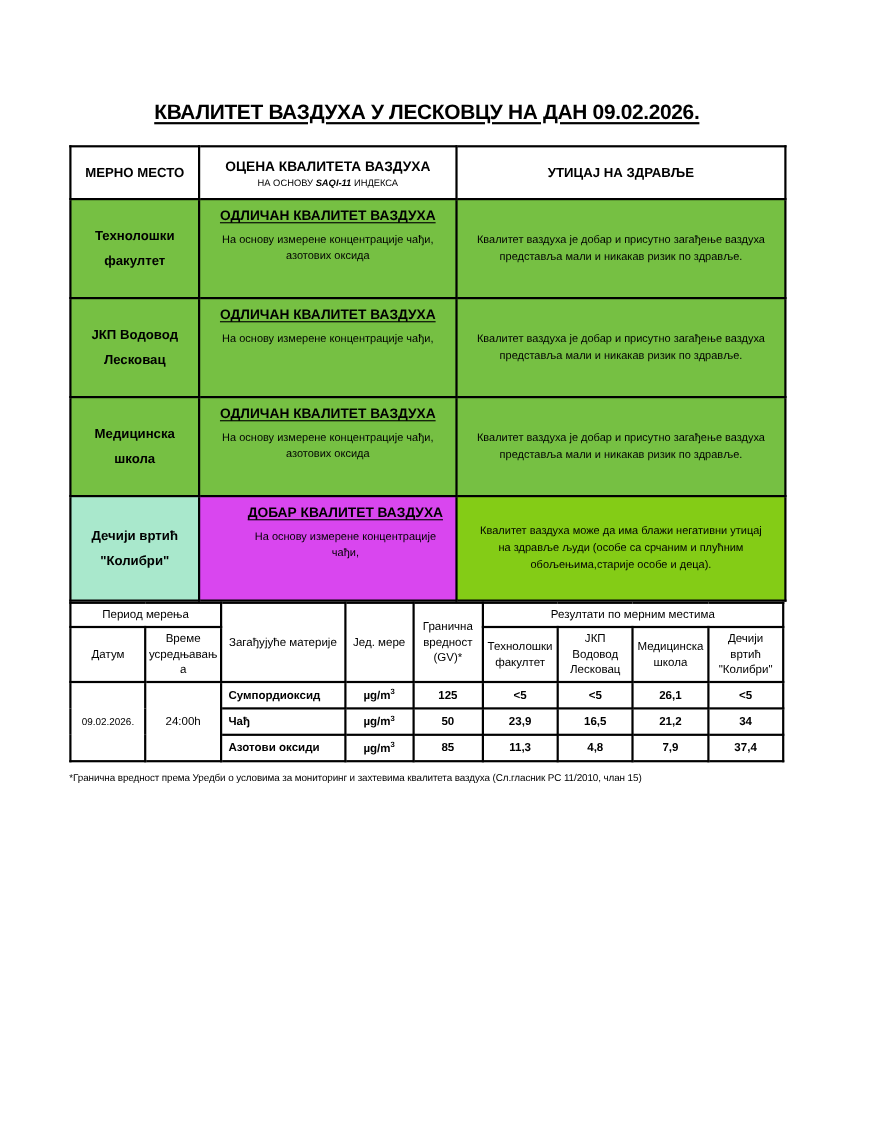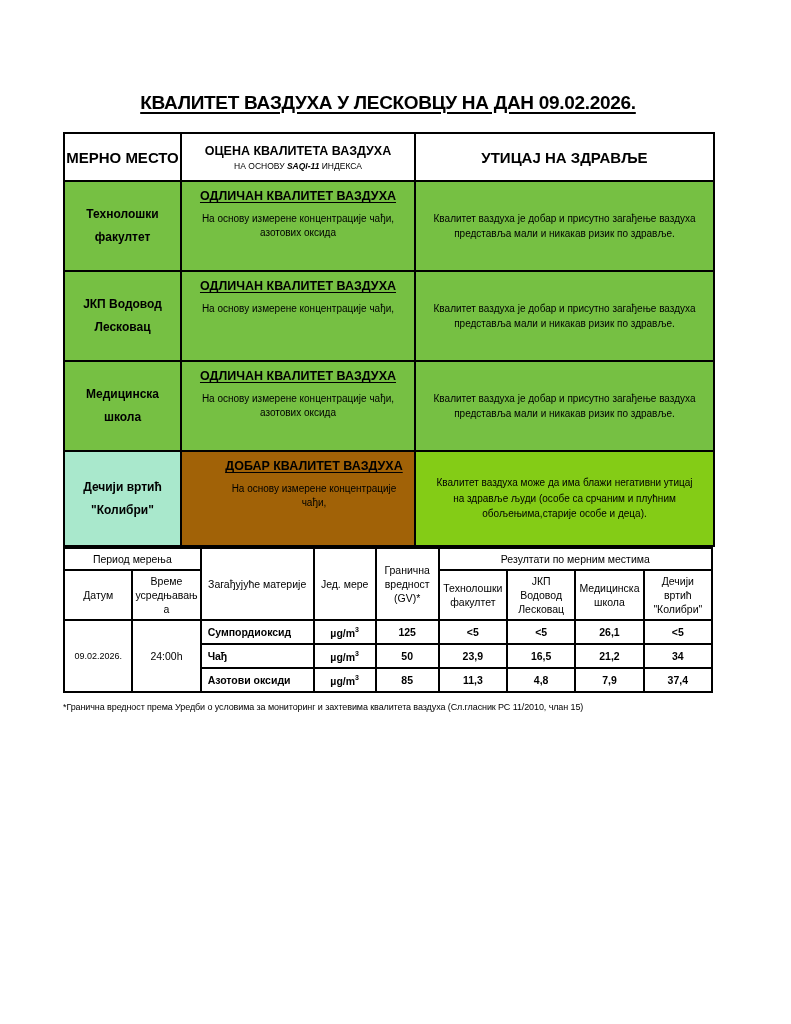--- a/index.html
+++ b/index.html
@@ -26,21 +26,21 @@
 
   table { border-collapse: collapse; width: 650px; table-layout: fixed; }
   td, th { border: 2px solid #000000; padding: 0; overflow-wrap: break-word; }
 
   
   .t1 th { background: #ffffff; vertical-align: middle; }
   .t1 .col-place  { width: 117px; }
   .t1 .col-assess { width: 234px; }
   .t1 .col-health { width: 299px; }
   .t1 .hdr-row { height: 48px; }
-  .t1 .hdr-place, .t1 .hdr-health { font-size: 15px; font-weight: bold; text-align: center; }
+  .t1 .hdr-place, .t1 .hdr-health { font-size: 12px; font-weight: bold; text-align: center; }
   .t1 .hdr-assess-main { font-size: 12.5px; font-weight: bold; text-align: center; line-height: 1.2; }
   .t1 .hdr-assess-sub { font-size: 8.5px; font-weight: normal; text-align: center; margin-top: 2px; }
   .t1 .hdr-assess-sub .saqi { font-weight: bold; font-style: italic; }
 
   .t1 .data-row { height: 90px; }
   .t1 .data-row-last { height: 95px; }
   .t1 .cell-place {
     font-size: 12px; font-weight: bold; text-align: center;
     vertical-align: middle; line-height: 1.9; padding: 0 10px;
   }
@@ -128,21 +128,21 @@
         <td class="cell-place" style="background-color: rgb(118, 192, 67);">Медицинска школа</td>
         <td class="cell-assess" style="background-color: rgb(118, 192, 67);">
           <div class="rating">ОДЛИЧАН КВАЛИТЕТ ВАЗДУХА</div>
           <div class="basis">На основу измерене концентрације чађи, азотових оксида</div>
         </td>
         <td class="cell-health" style="background-color: rgb(118, 192, 67);">Квалитет ваздуха је добар и присутно загађење ваздуха представља мали и никакав ризик по здравље.</td>
       </tr>
 
       <tr class="data-row-last">
         <td class="cell-place" style="background-color: rgb(169, 232, 204);">Дечији вртић "Колибри"</td>
-        <td class="cell-assess" style="background-color: #a16207; padding-left: 40px;">
+        <td class="cell-assess" style="background-color: #d946ef; padding-left: 40px;">
           <div class="rating">ДОБАР КВАЛИТЕТ ВАЗДУХА</div>
           <div class="basis">На основу измерене концентрације чађи,</div>
         </td>
         <td class="cell-health" style="background-color: #84cc16;">Квалитет ваздуха може да има блажи негативни утицај на здравље људи (особе са срчаним и плућним обољењима,старије особе и деца).</td>
       </tr>
     </tbody>
       </table>
 
 
     <table class="t2">

